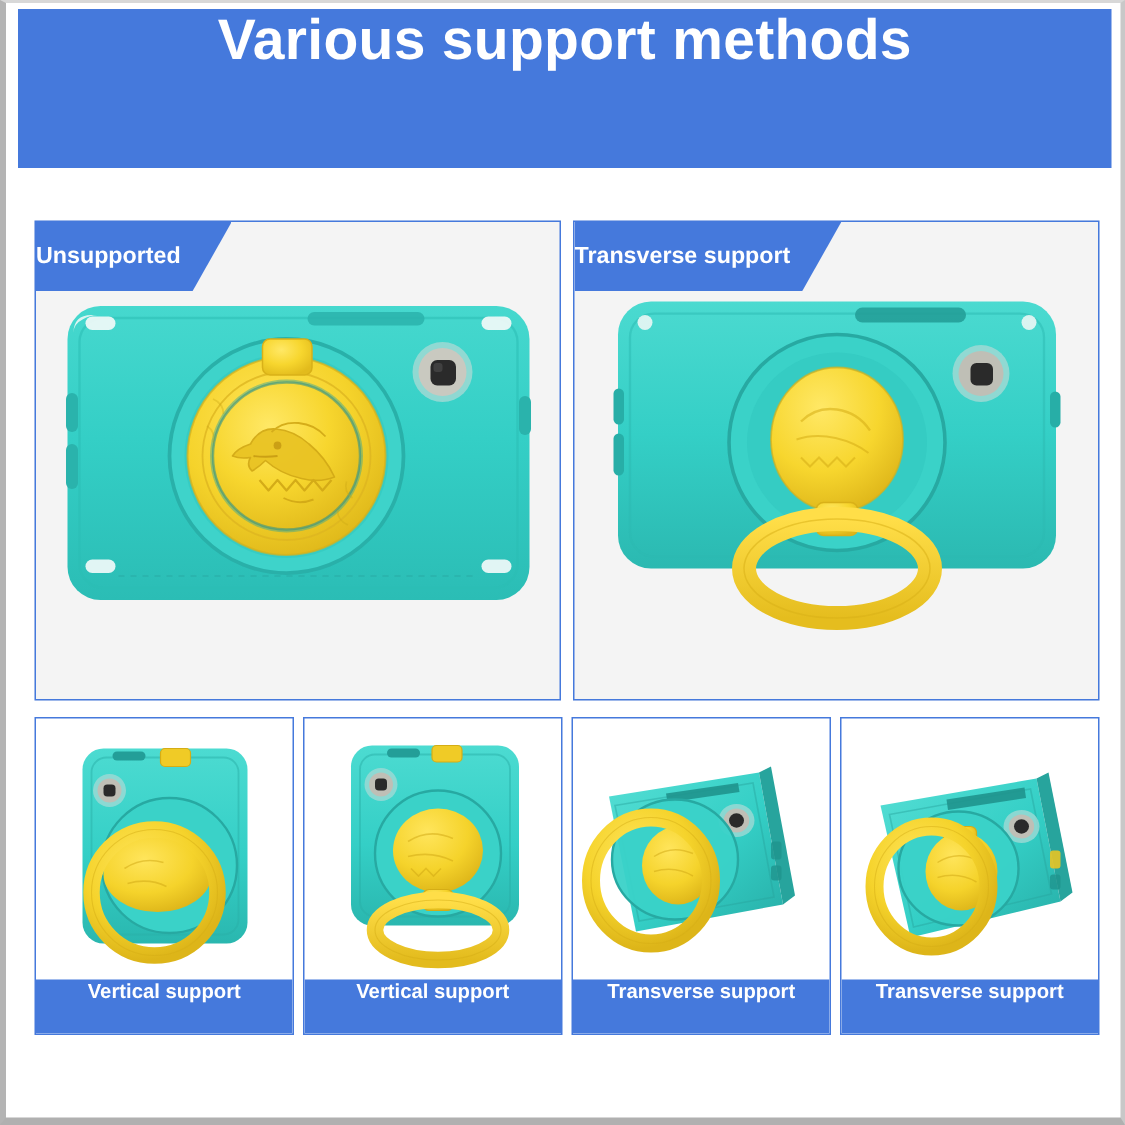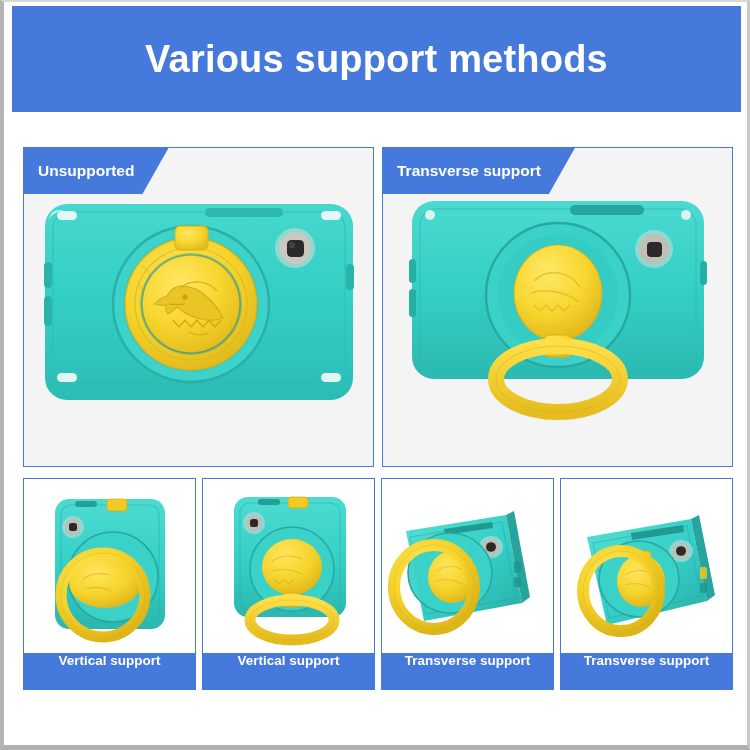--- a/index.html
+++ b/index.html
@@ -25,21 +25,20 @@
 
   
   .header {
     position: absolute;
     left: 8px;
     top: 4px;
     width: 729px;
     height: 106px;
     background: #4579DC;
     display: flex;
-    align-items: center;
     justify-content: center;
   }
   .header-title {
     color: #ffffff;
     font-size: 38px;
     font-weight: bold;
     letter-spacing: 0.2px;
     text-align: center;
   }
 
@@ -74,21 +73,20 @@
 
   
   .ribbon {
     position: absolute;
     left: 0;
     top: 0;
     height: 46px;
     background: #4579DC;
     display: flex;
     align-items: center;
-    padding-left: 14px;
     padding-right: 34px;
     border-bottom-right-radius: 7px;
     -webkit-clip-path: polygon(0 0, 100% 0, calc(100% - 26px) 100%, 0 100%);
     clip-path: polygon(0 0, 100% 0, calc(100% - 26px) 100%, 0 100%);
     z-index: 5;
   }
   .ribbon-text {
     color: #ffffff;
     font-size: 15.5px;
     font-weight: bold;

